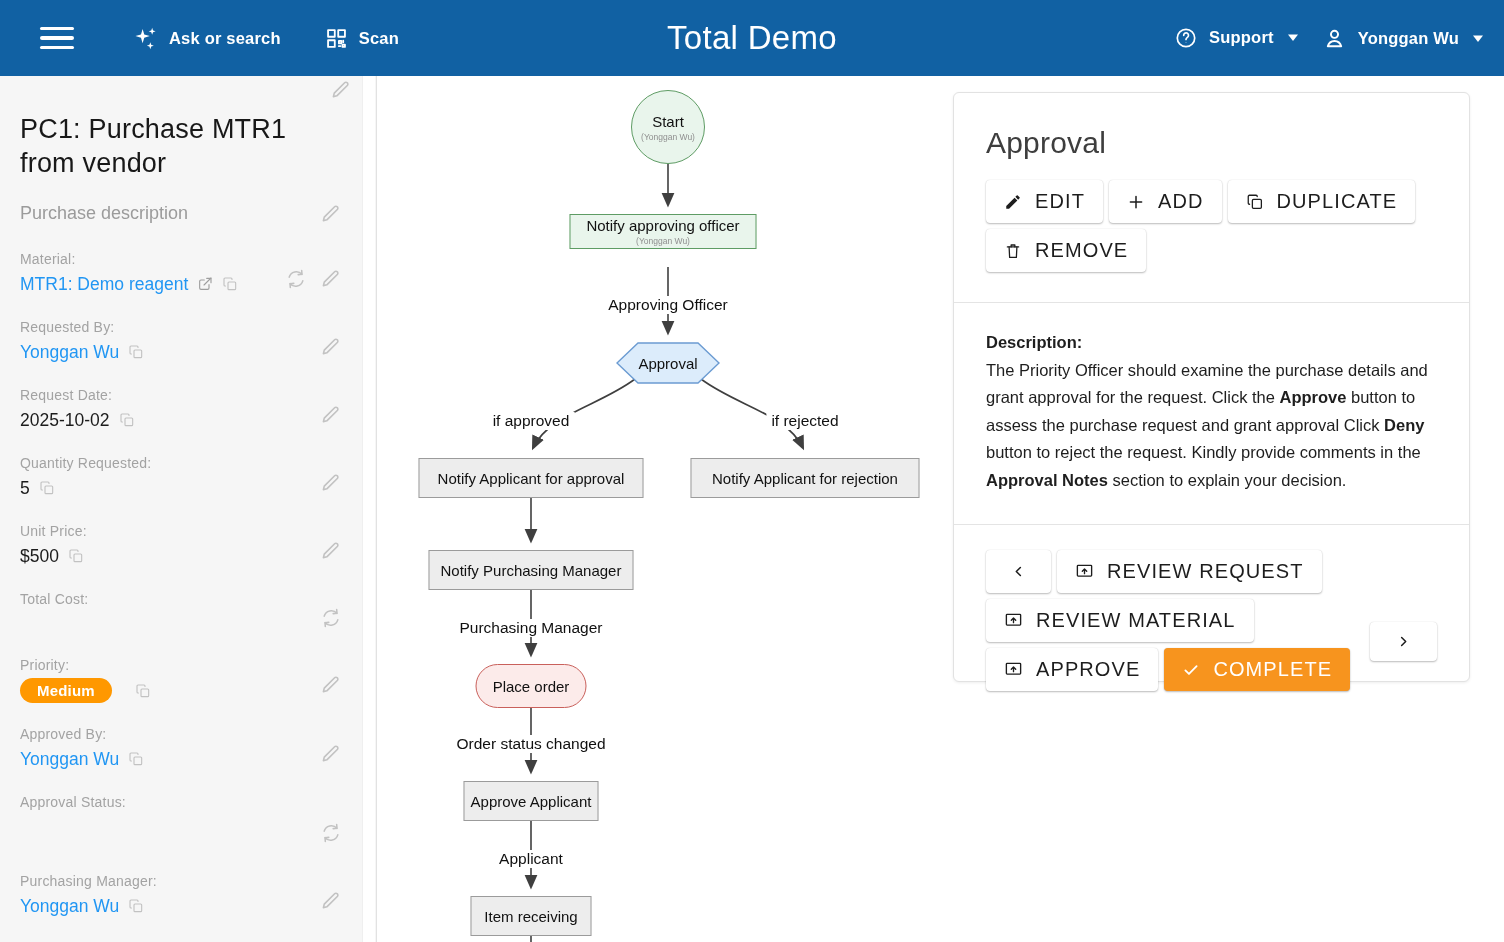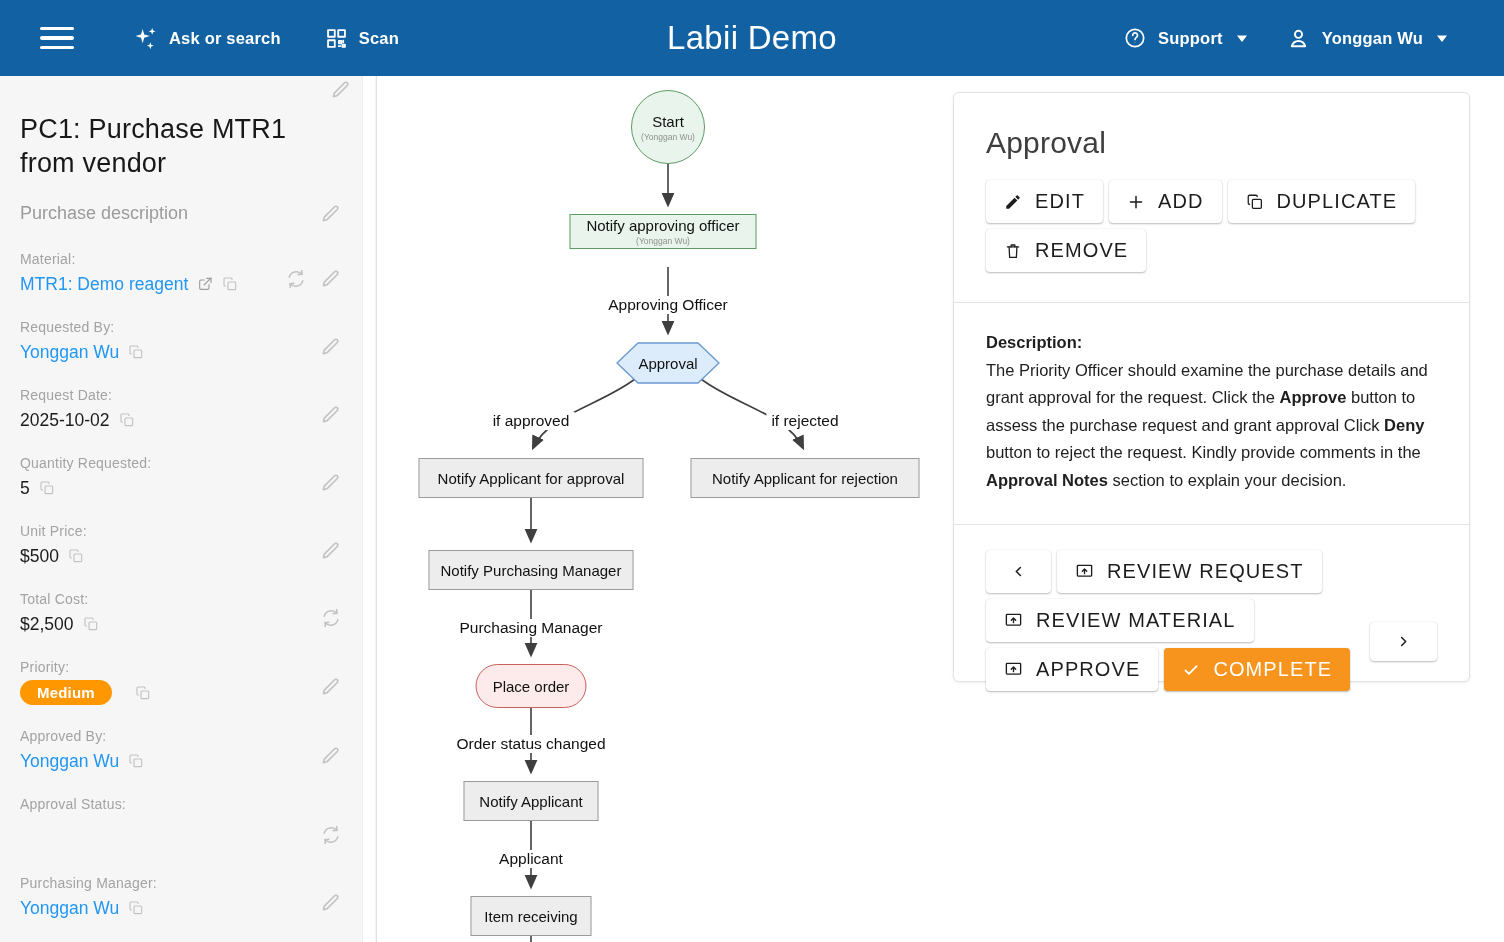--- a/index.html
+++ b/index.html
@@ -24,21 +24,21 @@
     white-space:nowrap; padding:0;
   }
   .menu-btn { margin-left:40px; width:34px; flex-direction:column; gap:6px; align-items:stretch; }
   .menu-btn span { display:block; height:3.2px; background:#fff; border-radius:2px; }
   .ask-btn { margin-left:58px;justify-content:center; }
   .scan-btn { margin-left:44px; }
   .h-title {
     position:absolute; left:50%; transform:translateX(-50%);
     font-size:33px; font-weight:500; letter-spacing:.3px;
   }
-  .h-right { margin-left:auto; display:flex; align-items:center; gap:38px; padding-right:56px; }
+  .h-right { margin-left:auto; display:flex; align-items:flex-start; gap:23px; padding-right:20px; }
   .caret { margin-left:2px; }
 
   
   aside {
     position:absolute; top:76px; left:0; bottom:0; width:377px;
     background:#f6f6f6; border-right:1px solid #e2e2e2;
     padding:10px 34px 0 20px;
   }
   .side-scroll { position:absolute; top:0; right:1px; bottom:0; width:13px; background:#fff; border-left:1px solid #efefef; }
   .gray-ic { color:#c2c2c2; background:none; border:none; padding:0; cursor:pointer; }
@@ -124,21 +124,21 @@
     <svg class="ic stk" width="23" height="23" viewBox="0 0 24 24" style="stroke-width:1.9">
       <rect x="3.2" y="3.2" width="7" height="7"></rect>
         <rect x="13.8" y="3.2" width="7" height="7"></rect>
         <rect x="3.2" y="13.8" width="7" height="7"></rect>
       <path d="M14.5 14.5h2.6v2.6h-2.6z"></path>
         <path d="M19 14.3v1.6M14.4 19.9h1.7M18.3 18.3h2.5v2.5h-2.5z"></path>
     </svg>
     <span>Scan</span>
   </button>
 
-  <div class="h-title">Labii Demo</div>
+  <div class="h-title">Total Demo</div>
 
   <div class="h-right">
     <button class="hbtn">
       <svg class="ic stk" width="24" height="24" viewBox="0 0 24 24">
         <circle cx="12" cy="12" r="8.7"></circle>
         <path d="M9.7 9.3a2.4 2.4 0 114.1 1.7c-.8.8-1.8 1.1-1.8 2.4"></path>
         <circle cx="12" cy="16.5" r="0.4" fill="currentColor" stroke="none"></circle>
       </svg>
       <span>Support</span>
       <svg class="ic caret" width="12" height="9" viewBox="0 0 12 9">
@@ -288,29 +288,20 @@
         <button class="gray-ic">
             <svg class="ic stk" width="23" height="23" viewBox="0 0 24 24">
               <path d="M4.6 19.4l.9-3.6L16.3 5a1.9 1.9 0 012.7 0l.1.1a1.9 1.9 0 010 2.7L8.2 18.6l-3.6.8z"></path>
             </svg>
           </button>
       </div>
     </div>
 
     <div class="field">
       <div class="f-label">Total Cost:</div>
-      <div class="f-value">
-        <span>$2,500</span>
-        <button class="gray-ic">
-            <svg class="ic stk" width="16" height="16" viewBox="0 0 24 24">
-              <rect x="9" y="9" width="11.5" height="11.5" rx="1.5"></rect>
-              <path d="M5.2 15h-.7A1.5 1.5 0 013 13.5v-9A1.5 1.5 0 014.5 3h9A1.5 1.5 0 0115 4.5v.7"></path>
-            </svg>
-          </button>
-      </div>
       <div class="f-actions">
         <button class="gray-ic">
             <svg class="ic stk" width="22" height="22" viewBox="0 0 24 24">
               <path d="M4.6 10a8 8 0 0113.8-3.1"></path>
               <path d="M18.2 2.8l.3 4.1-4.1.3"></path>
               <path d="M19.4 14a8 8 0 01-13.8 3.1"></path>
               <path d="M5.8 21.2l-.3-4.1 4.1-.3"></path>
             </svg>
           </button>
       </div>
@@ -450,21 +441,21 @@
 
   <div class="e-label" style="left:154px; top:552px;">Purchasing Manager</div>
 
   <div class="node n-stadium" style="left:154px; top:588px; width:111px; height:44px;">
     <span>Place order</span>
   </div>
 
   <div class="e-label" style="left:154px; top:668px;">Order status changed</div>
 
   <div class="node n-rect" style="left:154px; top:705px; width:135px; height:40px;">
-    <span>Notify Applicant</span>
+    <span>Approve Applicant</span>
   </div>
 
   <div class="e-label" style="left:154px; top:783px;">Applicant</div>
 
   <div class="node n-rect" style="left:154px; top:820px; width:121px; height:40px;">
     <span>Item receiving</span>
   </div>
 </main>
 
 <section class="panel">

